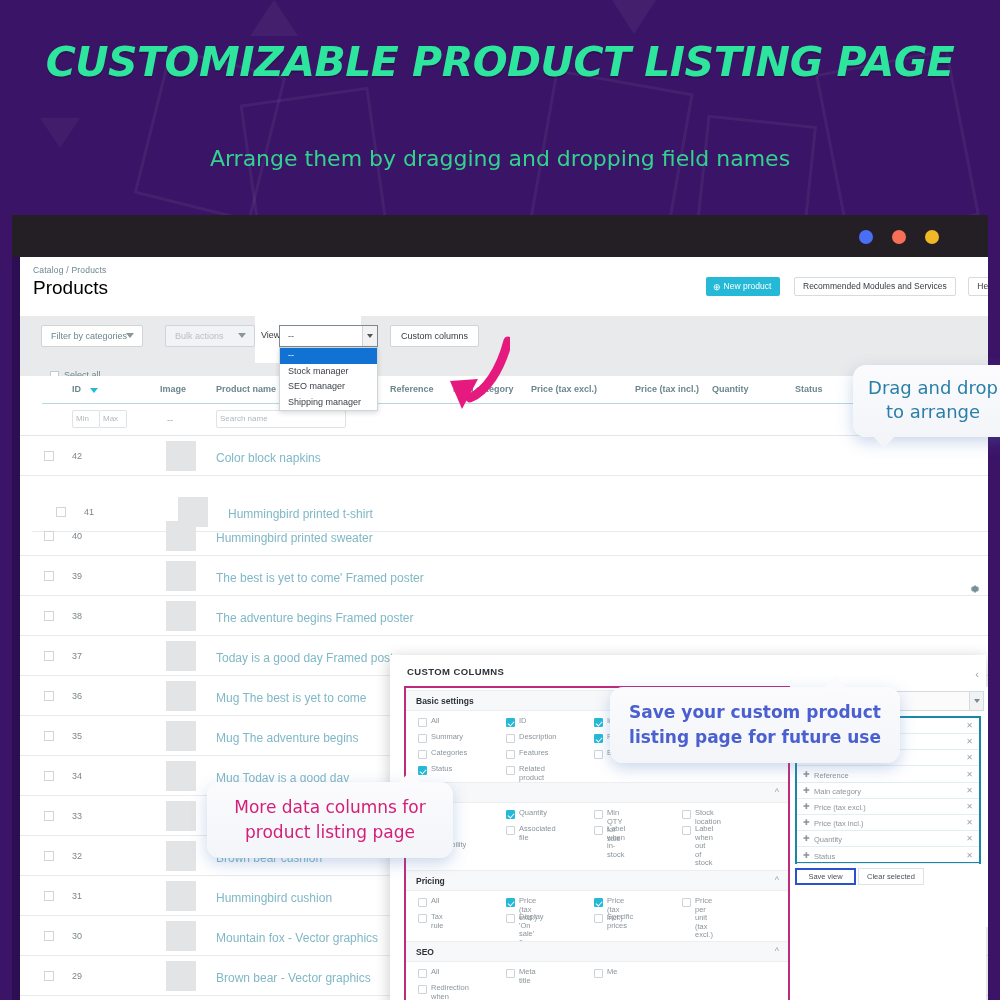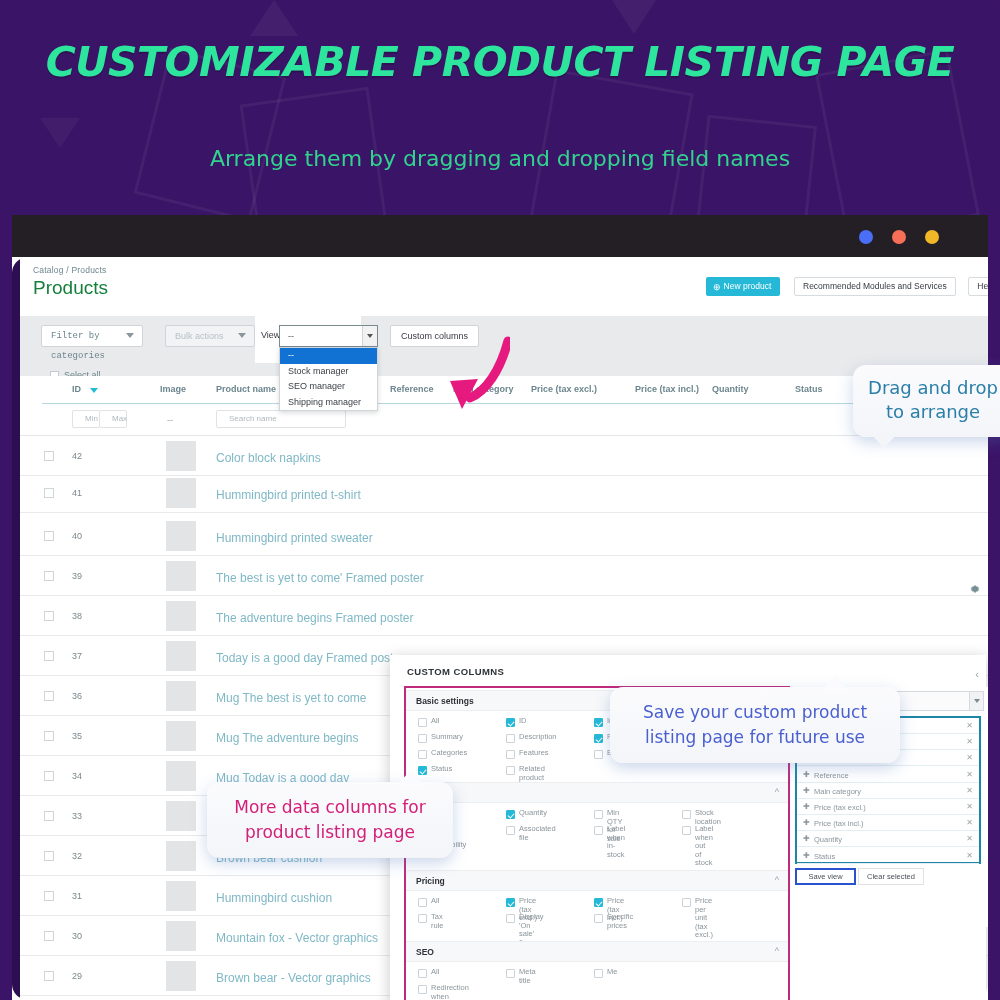--- a/index.html
+++ b/index.html
@@ -42,48 +42,48 @@
   }
   #titlebar {
     position:absolute; left:0; top:0; width:976px; height:42px;
     background:#231f24;
   }
   .dot { position:absolute; top:15px; width:14px; height:14px; border-radius:50%; }
   #dot-blue   { left:847px; background:#4a6ef5; }
   #dot-red    { left:880px; background:#f86f58; }
   #dot-yellow { left:913px; background:#f0b726; }
 
-  #app { position:absolute; left:0; top:42px; width:976px; height:743px; background:#fff; overflow:hidden;border-radius:16px; }
+  #app { position:absolute; left:0; top:42px; width:976px; height:743px; background:#fff; overflow:hidden; }
   
   #rail { position:absolute; left:0; top:0; width:8px; height:743px; background:#2d0e52; }
 
   
   #page-head { position:absolute; left:8px; top:0; width:968px; height:59px; background:#fff; }
   #breadcrumb { position:absolute; left:13px; top:8px; font-size:8.5px; color:#6c868e; letter-spacing:.2px; }
-  #page-title { position:absolute; left:13px; top:20px; font-size:19px; color:#15803d; font-weight:400; }
+  #page-title { position:absolute; left:13px; top:20px; font-size:19px; color:#000000; font-weight:400; }
   .hdr-btn {
     position:absolute; top:20px; height:19px; border:1px solid #d6dbdf; background:#fff;
     border-radius:2px; font-size:8.5px; color:#363a41; line-height:17px; text-align:center;
     padding:0 8px; white-space:nowrap;
   }
   #btn-new-product {
     position:absolute; left:686px; top:20px; height:19px; background:#25b9d7; border:none;
     border-radius:2px; color:#fff; font-size:8.5px; line-height:19px; padding:0 9px 0 7px; white-space:nowrap;
   }
   #btn-new-product .plus { display:inline-block; margin-right:3px; font-size:9px; vertical-align:-1px; }
   #btn-recommended { left:774px; }
   #btn-help { left:948px; width:36px; padding:0; }
 
   
   #filter-bar { position:absolute; left:8px; top:59px; width:968px; height:60px; background:#e9eaeb; }
   .sel-box {
     position:absolute; height:22px; border:1px solid #ced4d8; background:#fff;
     border-radius:2px; font-size:9px; color:#6c868e; line-height:20px; padding-left:9px;
   }
-  #filter-cat { left:21px; top:9px; width:102px;font-family:Liberation Mono, monospace; }
+  #filter-cat { left:21px; top:9px; width:102px; }
   #bulk-actions { left:145px; top:9px; width:90px; color:#b8c0c6; background:#f2f3f4; }
   .sel-caret { position:absolute; right:8px; top:7px; width:0; height:0;
      border-left:4px solid transparent; border-right:4px solid transparent; border-top:5px solid #8a979d; }
   #view-label { position:absolute; left:241px; top:14px; font-size:9px; color:#363a41; }
   #view-white { position:absolute; left:235px; top:0px; width:106px; height:47px; background:#fff; }
   #view-select {
     position:absolute; left:259px; top:9px; width:99px; height:22px;
     border:1px solid #7b8a91; background:#fff; font-size:9px; color:#555; line-height:20px; padding-left:8px;
   }
   #view-select-arrow {
@@ -108,21 +108,21 @@
 
   
   #table { position:absolute; left:8px; top:119px; width:968px; height:624px; background:#fff; }
   #thead { position:absolute; left:0; top:0; width:968px; height:28px; }
   .th { position:absolute; top:8px; font-size:9px; color:#6c868e; font-weight:bold; white-space:nowrap; }
   #th-sort-caret { position:absolute; left:70px; top:12px; width:0;height:0;
      border-left:4px solid transparent;border-right:4px solid transparent;border-top:5px solid #25b9d7; }
   #thead-underline { position:absolute; left:22px; top:27px; width:924px; height:1px; background:#b9d7df; }
   #filter-row { position:absolute; left:0; top:28px; width:968px; height:32px; border-bottom:1px solid #e4e6e8; }
   .mini-input { position:absolute; top:6px; height:18px; border:1px solid #dfe3e6; background:#fff;
-     font-size:8px; color:#b0b9be; line-height:16px; padding-left:12px; border-radius:2px; }
+     font-size:8px; color:#b0b9be; line-height:16px; padding-left:3px; border-radius:2px; }
   #f-min { left:52px; width:28px; }
   #f-max { left:79px; width:28px; }
   #f-dash { position:absolute; left:147px; top:11px; font-size:9px; color:#9aa5ab; }
   #f-name { left:196px; width:130px; }
 
   .row { position:absolute; left:0; width:968px; height:40px; border-bottom:1px solid #e8eaeb; }
   .row .cb { position:absolute; left:24px; top:15px; width:10px; height:10px; border:1px solid #cfd6da; background:#fff; }
   .row .rid { position:absolute; left:52px; top:15px; font-size:9px; color:#7b868c; }
   .row .thumb { position:absolute; left:146px; top:5px; width:30px; height:30px; background:#e3e4e5; }
   .row .pname { position:absolute; left:196px; top:15px; font-size:12px; color:#7fb8c6; white-space:nowrap; }
@@ -174,21 +174,21 @@
   .callout {
     position:absolute; background:linear-gradient(180deg,#fbfbfd 0%,#f3f5f9 100%);
     border-radius:13px; box-shadow:0 5px 16px rgba(80,120,190,.30);
     text-align:center; font-family:"DejaVu Sans", sans-serif; z-index:50;
   }
   .callout .tail { position:absolute; width:0; height:0; }
   #callout-drag { left:853px; top:365px; width:160px; height:72px; }
   #callout-drag .txt { position:absolute; left:0; top:11px; width:160px; font-size:18px; color:#2a7fa8; line-height:24px; }
   #callout-drag .tail { left:18px; bottom:-11px; border-left:13px solid transparent; border-right:13px solid transparent; border-top:14px solid #f3f5f9; }
   #callout-save { left:610px; top:687px; width:290px; height:76px; }
-  #callout-save .txt { position:absolute; left:0; top:13px; width:290px; font-size:17px; color:#4a5fd0; line-height:25px; }
+  #callout-save .txt { position:absolute; left:0; top:13px; width:290px; font-size:17px; color:#4a5fd0; line-height:25px;font-weight:bold; }
   #callout-save .tail { right:52px; top:-11px; border-left:13px solid transparent; border-right:13px solid transparent; border-bottom:14px solid #fbfbfd; }
   #callout-more { left:207px; top:782px; width:246px; height:76px; }
   #callout-more .txt { position:absolute; left:0; top:13px; width:246px; font-size:17px; color:#d41e78; line-height:25px; }
   #callout-more .tail { right:30px; top:-11px; border-left:13px solid transparent; border-right:13px solid transparent; border-bottom:14px solid #fbfbfd; }
 
   
   #pink-arrow { position:absolute; left:420px; top:335px; width:90px; height:80px; z-index:55; }
 </style>
 </head>
 <body>
@@ -282,21 +282,21 @@
         <span class="mini-input" id="f-name">Search name</span>
       </div>
 
       <div id="rows-container">
           <div class="row" style="top: 60px;">
             <span class="cb"></span>
             <span class="rid">42</span>
             <span class="thumb"></span>
             <span class="pname">Color block napkins</span>
           </div>
-          <div class="row" style="top: 97px;">
+          <div class="row" style="top: 116px; margin-left: 12px;">
             <span class="cb"></span>
             <span class="rid">41</span>
             <span class="thumb"></span>
             <span class="pname">Hummingbird printed t-shirt</span>
           </div>
           <div class="row" style="top: 140px;">
             <span class="cb"></span>
             <span class="rid">40</span>
             <span class="thumb"></span>
             <span class="pname">Hummingbird printed sweater</span>

